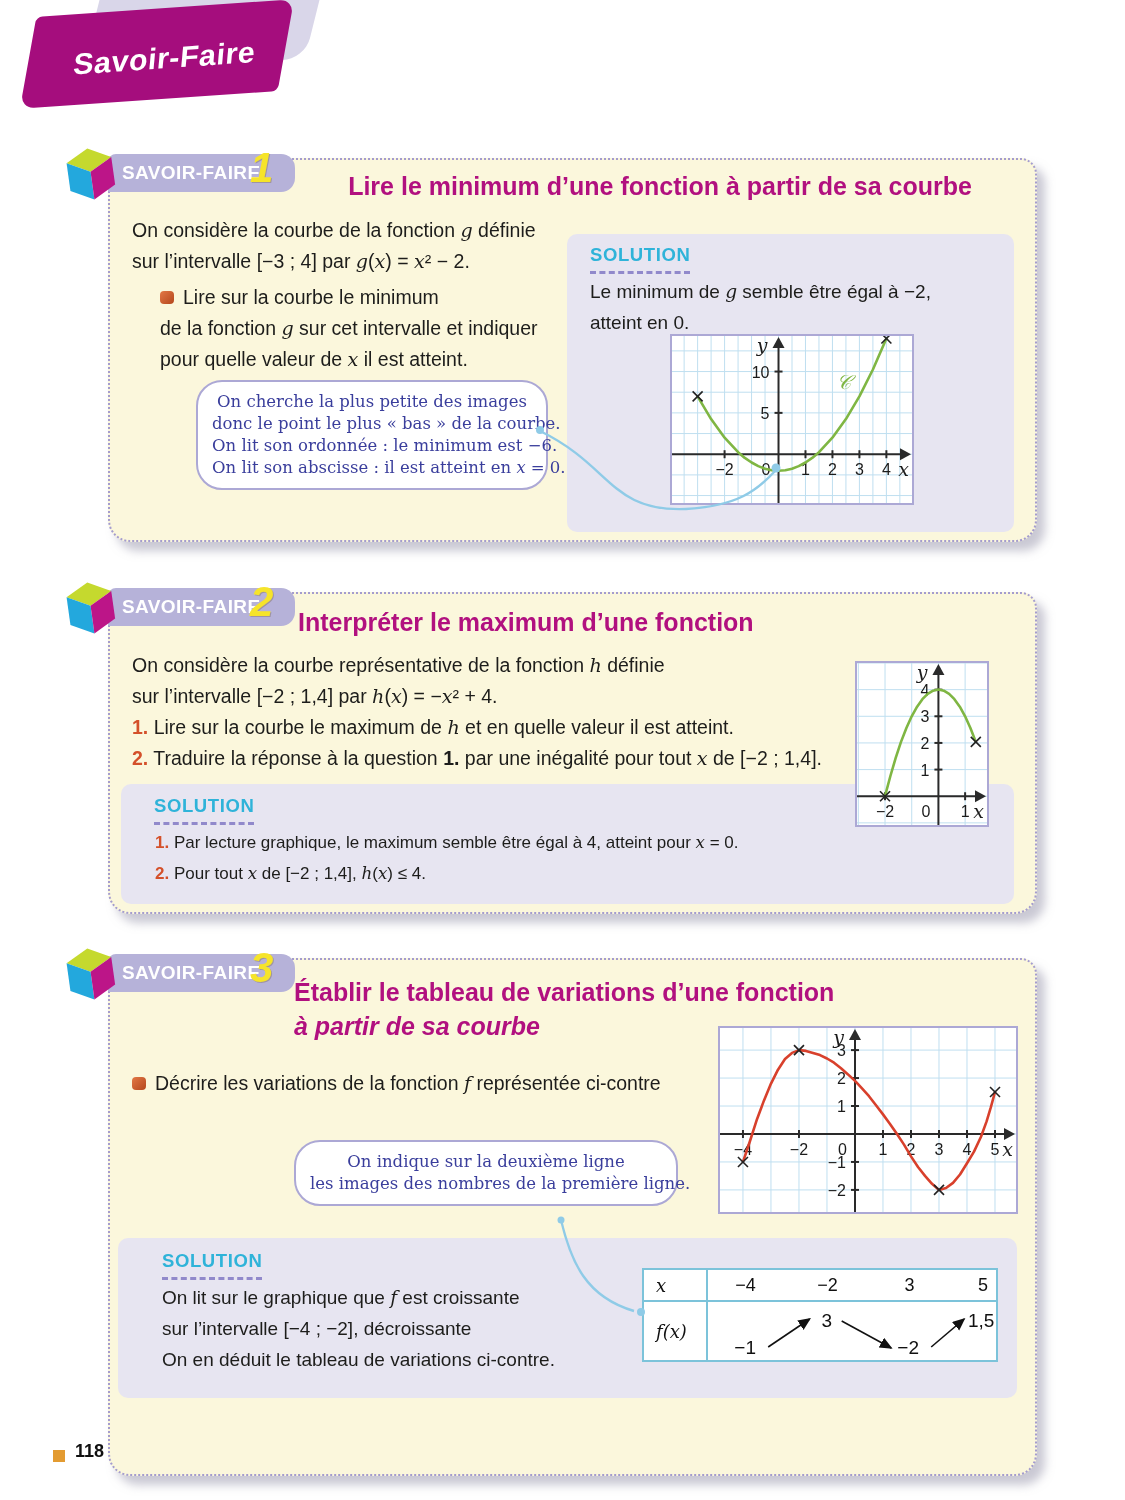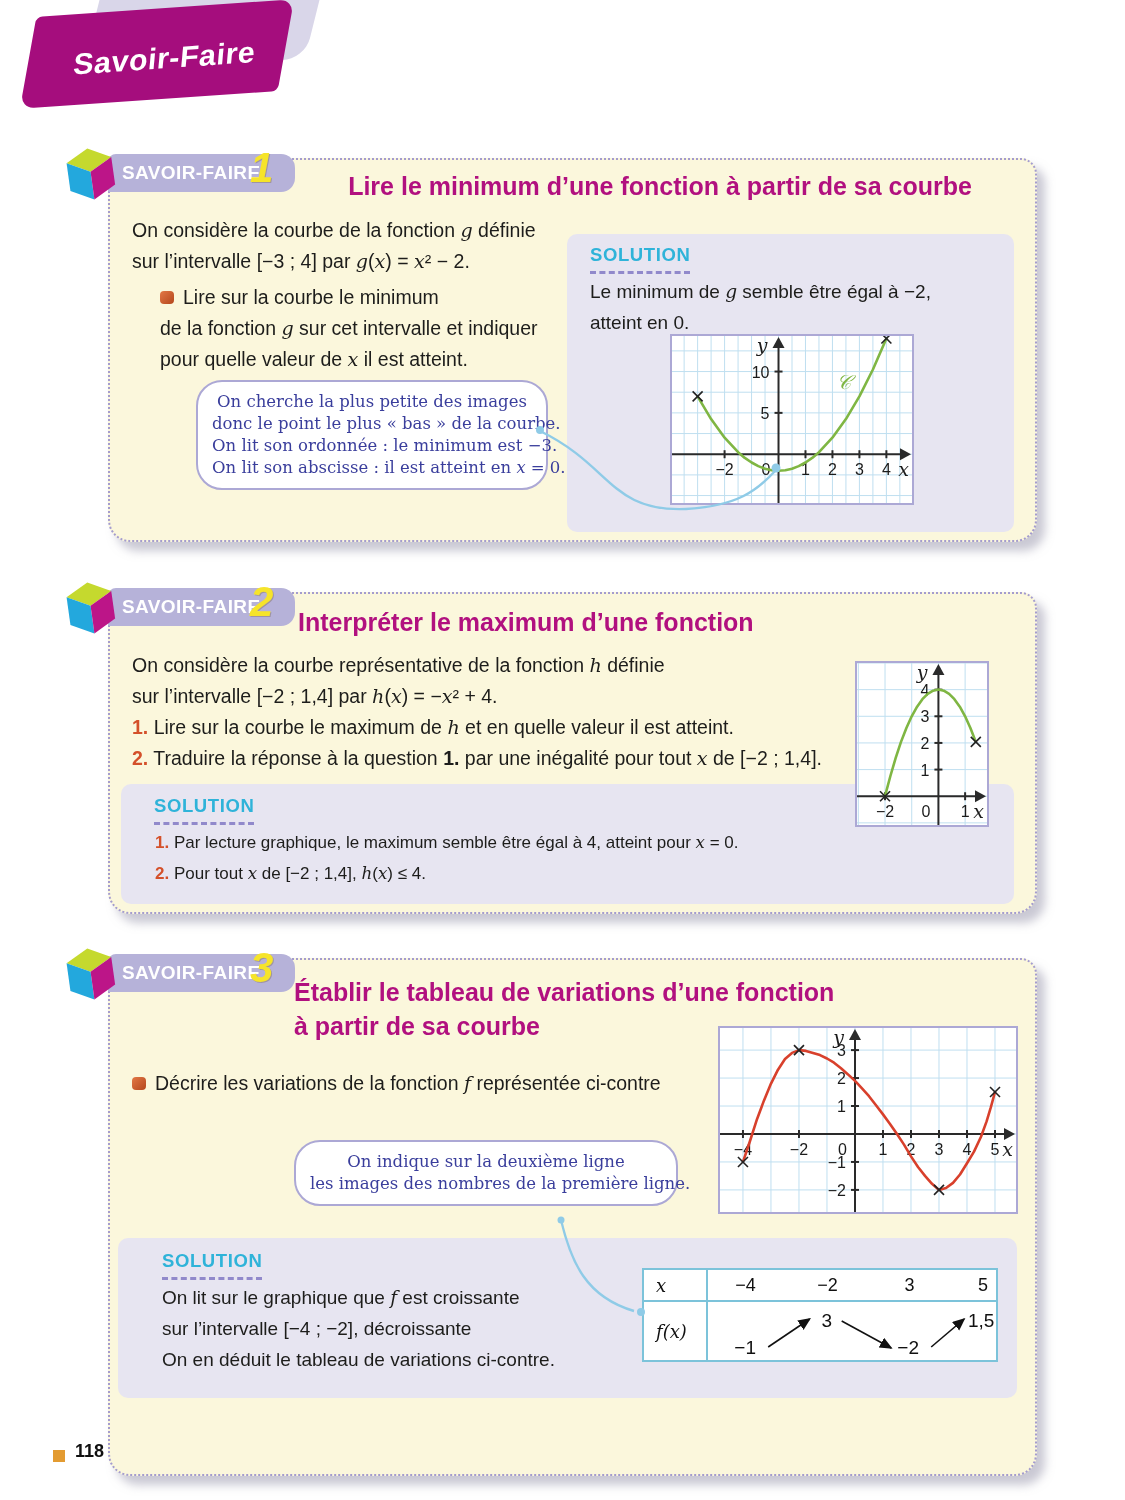--- a/index.html
+++ b/index.html
@@ -81,21 +81,21 @@
 
     <div class="text-block" style="left:22px;top:122px;margin-left:28px;">
       <div class="line"><span class="bullet"></span><span><span>Lire sur la courbe le minimum</span></span></div>
       <div class="line"><span>de la fonction </span><span class="math">g</span><span> sur cet intervalle et indiquer</span></div>
       <div class="line"><span>pour quelle valeur de </span><span class="math">x</span><span> il est atteint.</span></div>
     </div>
 
     <div class="bubble" style="left:86px;top:220px;width:320px;">
       <div class="line"><span>On cherche la plus petite des images</span></div>
       <div class="line"><span>donc le point le plus « bas » de la courbe.</span></div>
-      <div class="line"><span>On lit son ordonnée : le minimum est −3.</span></div>
+      <div class="line"><span>On lit son ordonnée : le minimum est −6.</span></div>
       <div class="line"><span>On lit son abscisse : il est atteint en </span><span class="math">x</span><span> = 0.</span></div>
     </div>
 
     <div class="sol" style="left:457px;top:74px;width:447px;height:298px;">
       <div class="sol-label" style="left:23px;top:10px;">SOLUTION</div>
       <div class="text-block" style="left:23px;top:42px;font-size:19px;">
         <div class="line"><span>Le minimum de </span><span class="math">g</span><span> semble être égal à −2,</span></div>
         <div class="line"><span>atteint en 0.</span></div>
       </div>
       <div class="graph-panel" style="left:103px;top:100px;">
@@ -212,21 +212,21 @@
       <div class="sol-label" style="left:33px;top:11px;">SOLUTION</div>
       <div class="text-block" style="left:34px;top:43px;font-size:17px;">
         <div class="line"><span class="num">1.</span><span> Par lecture graphique, le maximum semble être égal à 4, atteint pour </span><span class="math">x</span><span> = 0.</span></div>
         <div class="line"><span class="num">2.</span><span> Pour tout </span><span class="math">x</span><span> de [−2 ; 1,4], </span><span class="math">h</span><span>(</span><span class="math">x</span><span>) ≤ 4.</span></div>
       </div>
     </div>
   </div>
 
   <div class="card" id="card3">
     <div class="title" style="left:184px;top:18px;">Établir le tableau de variations d’une fonction</div>
-    <div class="title" style="left:184px;top:52px;">à partir de sa courbe</div>
+    <div class="title" style="left:184px;top:52px;font-style:italic;">à partir de sa courbe</div>
 
     <div class="text-block" style="left:22px;top:108px;">
       <div class="line"><span class="bullet"></span><span><span>Décrire les variations de la fonction </span><span class="math">f</span><span> représentée ci-contre</span></span></div>
     </div>
 
     <div class="graph-panel" style="left:608px;top:66px;">
       <svg width="296" height="184">
           <line x1="22.963103122043528" y1="0" x2="22.963103122043528" y2="184" stroke="#BFDFF0" stroke-width="1"></line>
           <line x1="50.96688741721855" y1="0" x2="50.96688741721855" y2="184" stroke="#BFDFF0" stroke-width="1"></line>
           <line x1="78.97067171239357" y1="0" x2="78.97067171239357" y2="184" stroke="#BFDFF0" stroke-width="1"></line>

